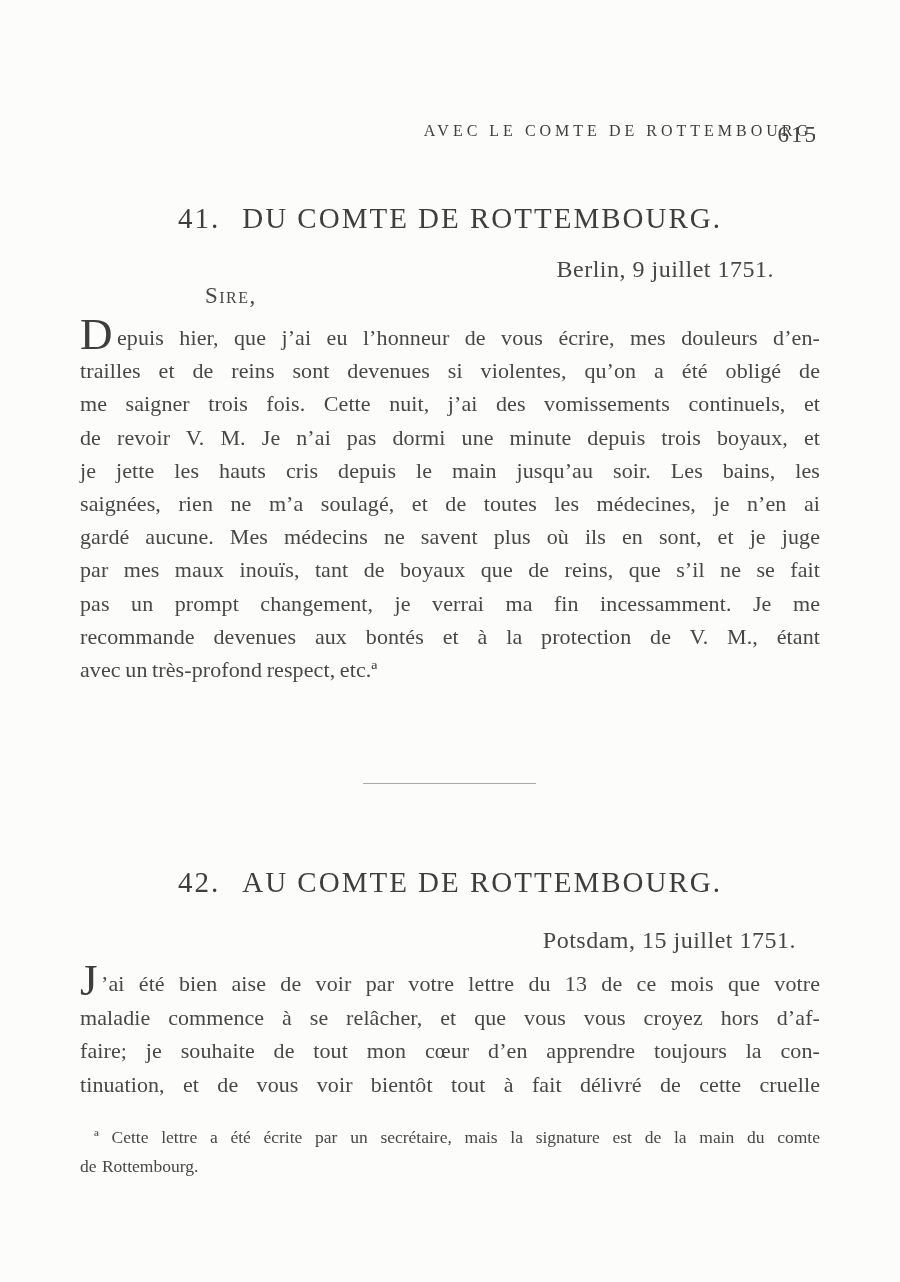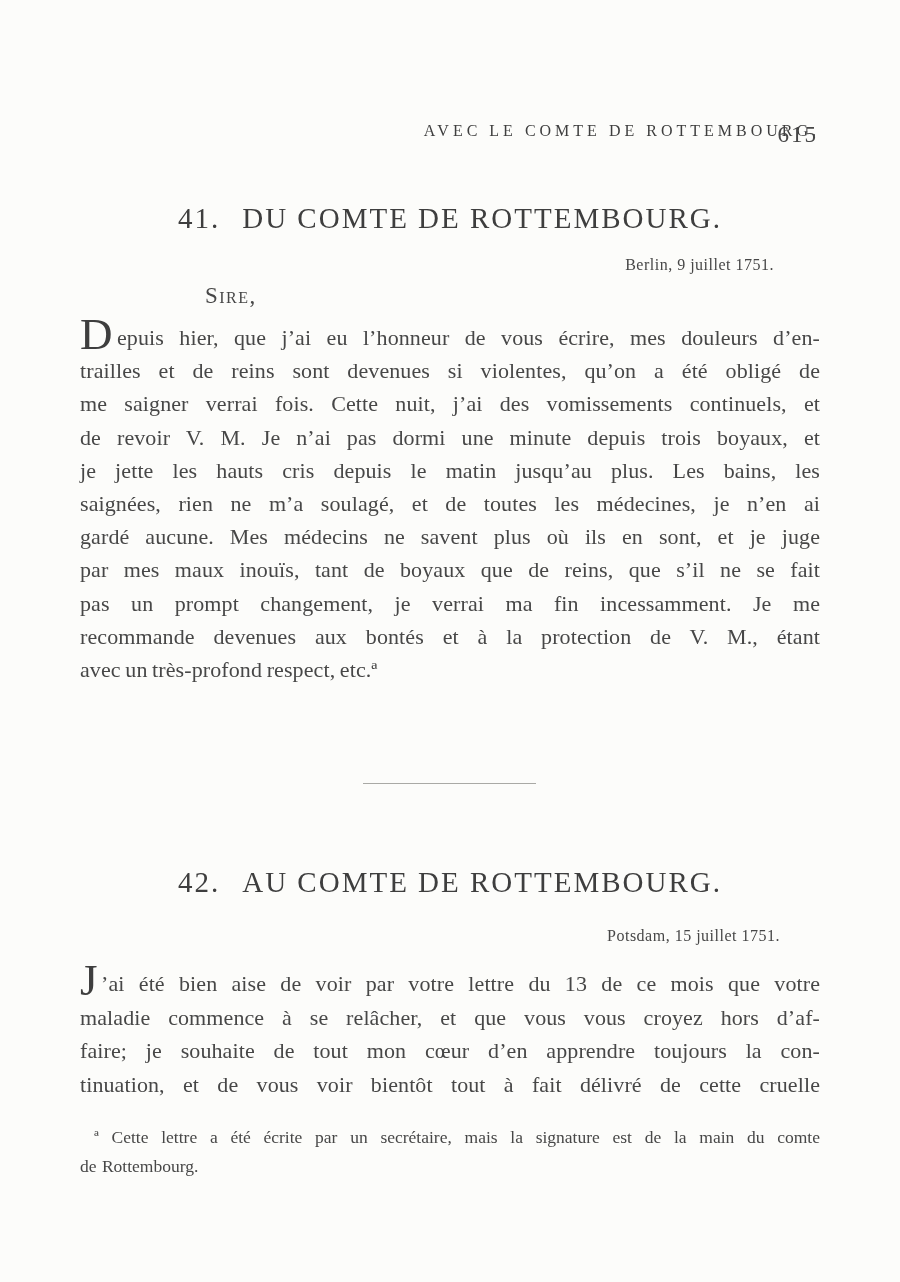--- a/index.html
+++ b/index.html
@@ -42,26 +42,26 @@
     font-size: 29px;
     letter-spacing: 2px;
     color: var(--ink-head, #3e3e3e);
     white-space: nowrap;
   }
   .letter-head .num { margin-right: 22px; }
   .head-41 { top: 202px; }
   .head-42 { top: 866px; }
   .dateline {
     position: absolute;
-    font-size: 16px;
+    font-size: 24px;
     letter-spacing: 0.5px;
     white-space: nowrap;
   }
   .dateline-1 { top: 256px; right: 46px; }
-  .dateline-2 { top: 927px; right: 40px; }
+  .dateline-2 { top: 927px; right: 24px; }
   .salutation {
     position: absolute;
     top: 283px; left: 125px;
     font-size: 23px;
     font-variant: small-caps;
     letter-spacing: 1.5px;
   }
   .letter-body {
     position: absolute;
     left: 0; width: 740px;
@@ -115,23 +115,23 @@
 
     <div class="dateline dateline-1">Berlin, 9 juillet 1751.</div>
 
     <div class="salutation">Sire,</div>
 
     <div class="letter-body body-41">
       <span class="initial">D</span>
       <div>
           <div class="line first just">epuis hier, que j’ai eu l’honneur de vous écrire, mes douleurs d’en-</div>
           <div class="line just">trailles et de reins sont devenues si violentes, qu’on a été obligé de</div>
-          <div class="line just">me saigner verrai fois. Cette nuit, j’ai des vomissements continuels, et</div>
+          <div class="line just">me saigner trois fois. Cette nuit, j’ai des vomissements continuels, et</div>
           <div class="line just">de revoir V. M. Je n’ai pas dormi une minute depuis trois boyaux, et</div>
-          <div class="line just">je jette les hauts cris depuis le matin jusqu’au plus. Les bains, les</div>
+          <div class="line just">je jette les hauts cris depuis le main jusqu’au soir. Les bains, les</div>
           <div class="line just">saignées, rien ne m’a soulagé, et de toutes les médecines, je n’en ai</div>
           <div class="line just">gardé aucune. Mes médecins ne savent plus où ils en sont, et je juge</div>
           <div class="line just">par mes maux inouïs, tant de boyaux que de reins, que s’il ne se fait</div>
           <div class="line just">pas un prompt changement, je verrai ma fin incessamment. Je me</div>
           <div class="line just">recommande devenues aux bontés et à la protection de V. M., étant</div>
           <div class="line">avec un très-profond respect, etc.ª</div>
         </div>
     </div>
 
     <div class="divider"></div>

